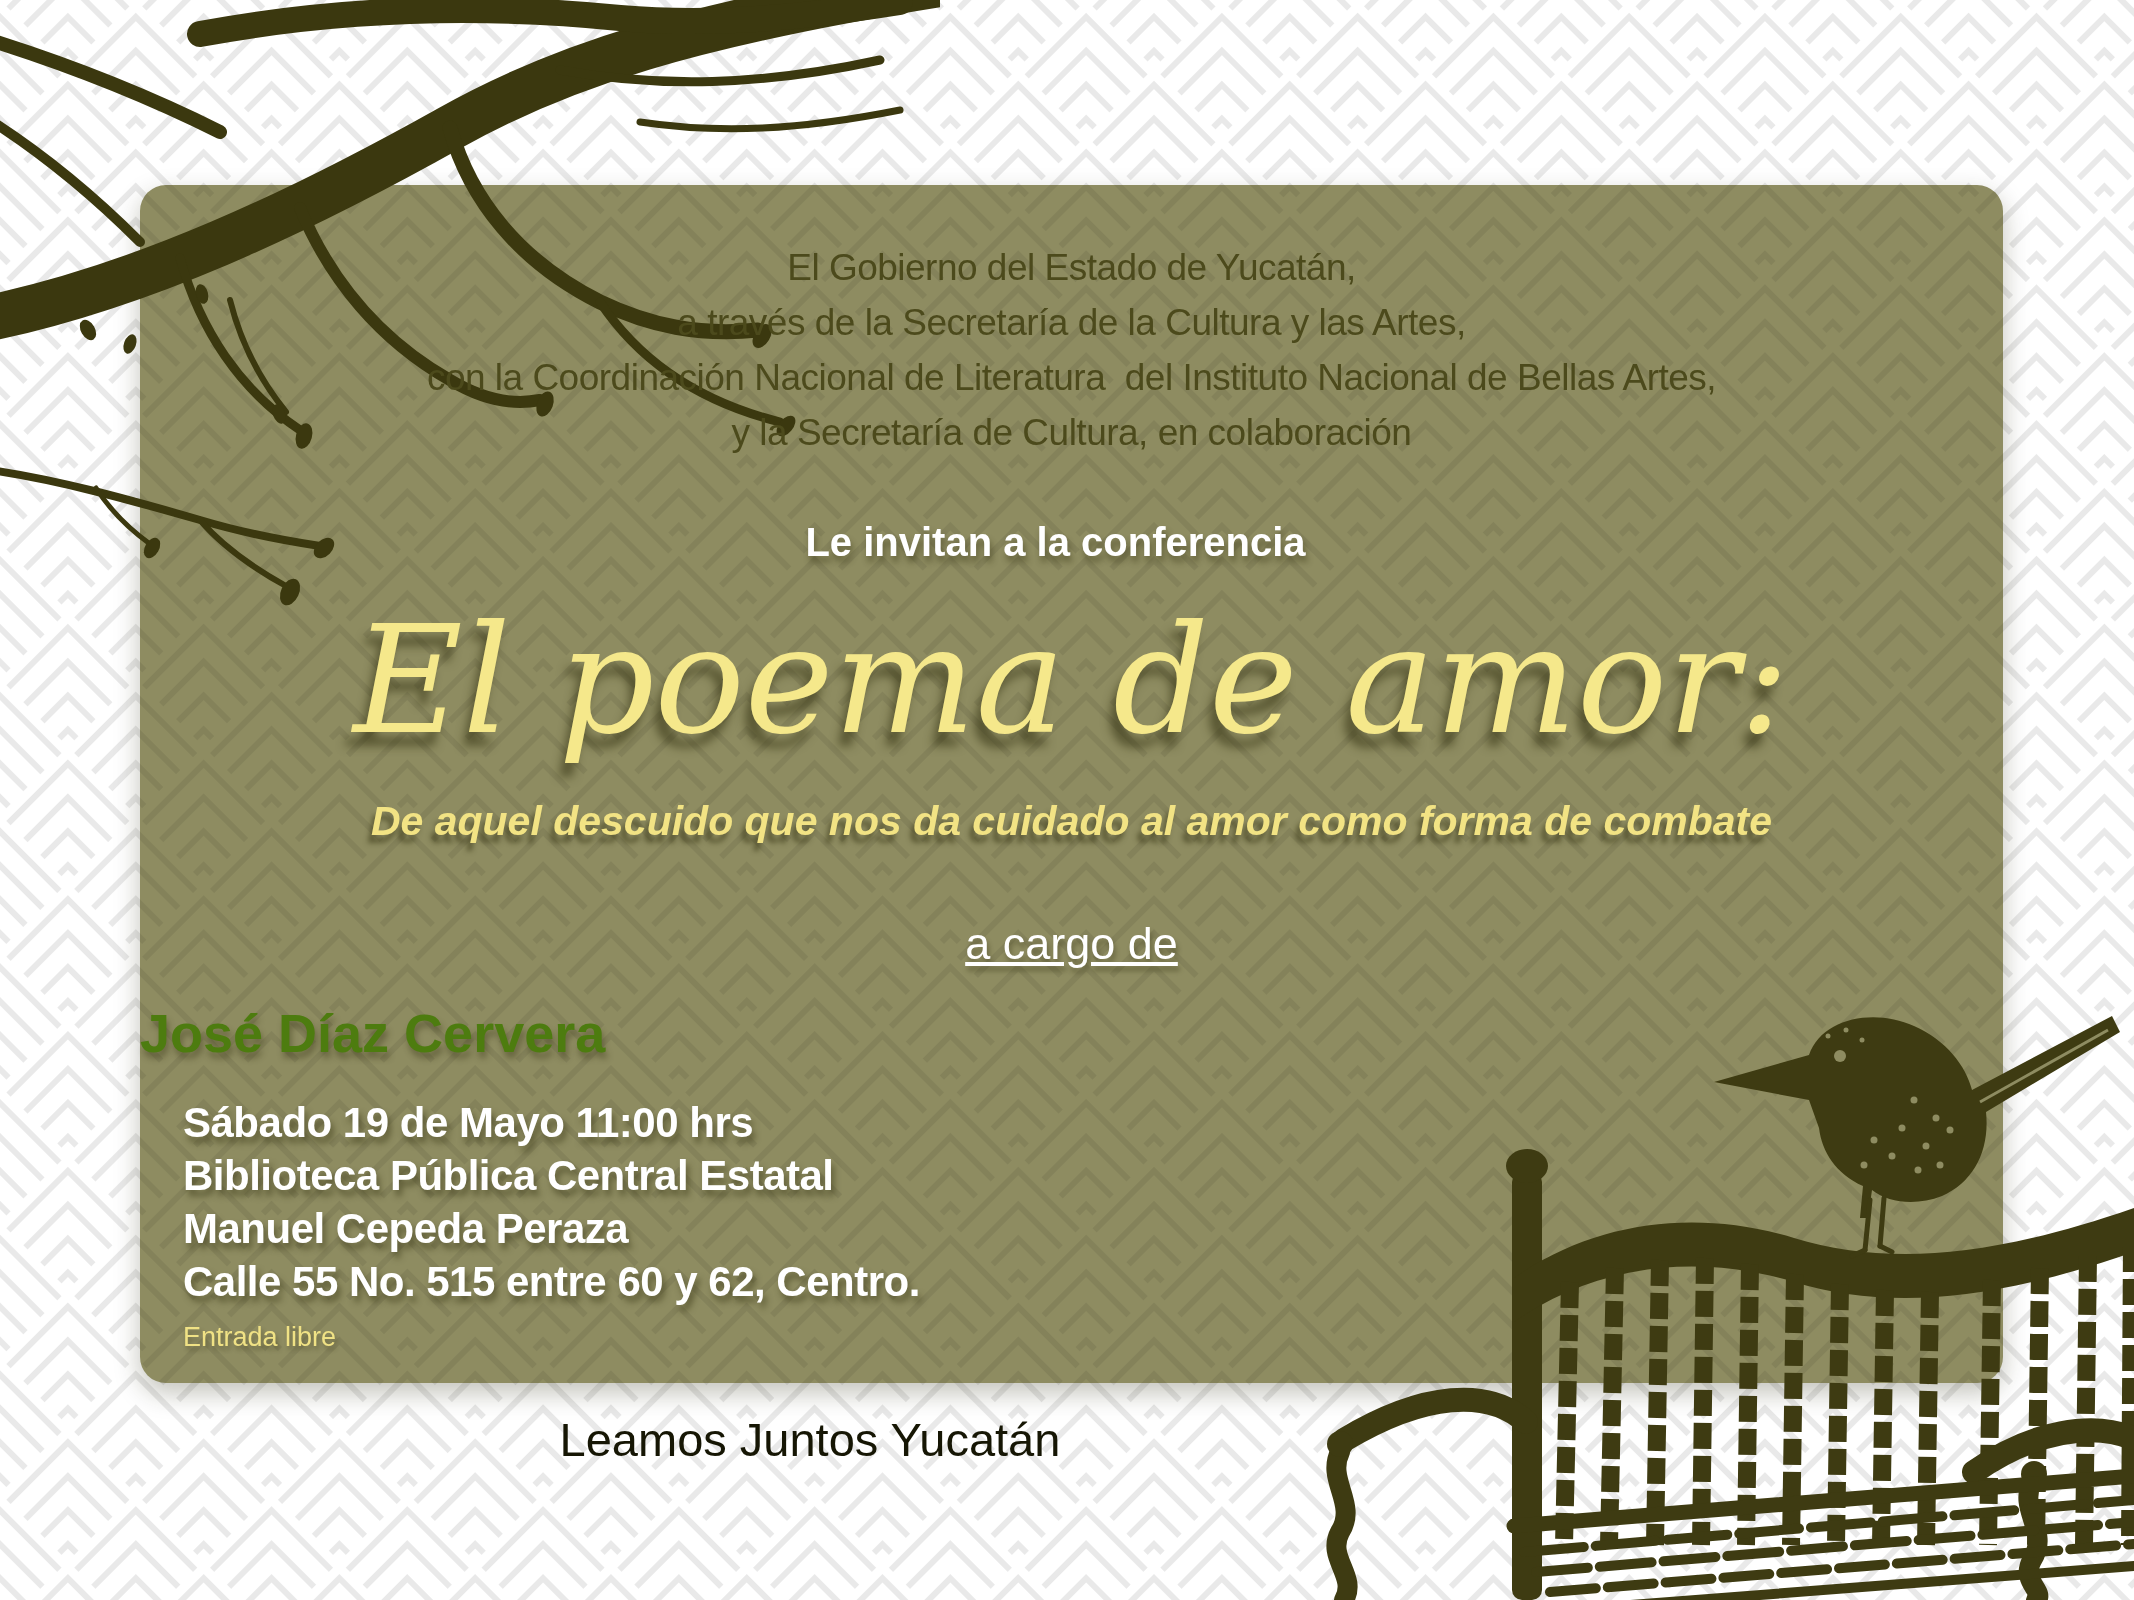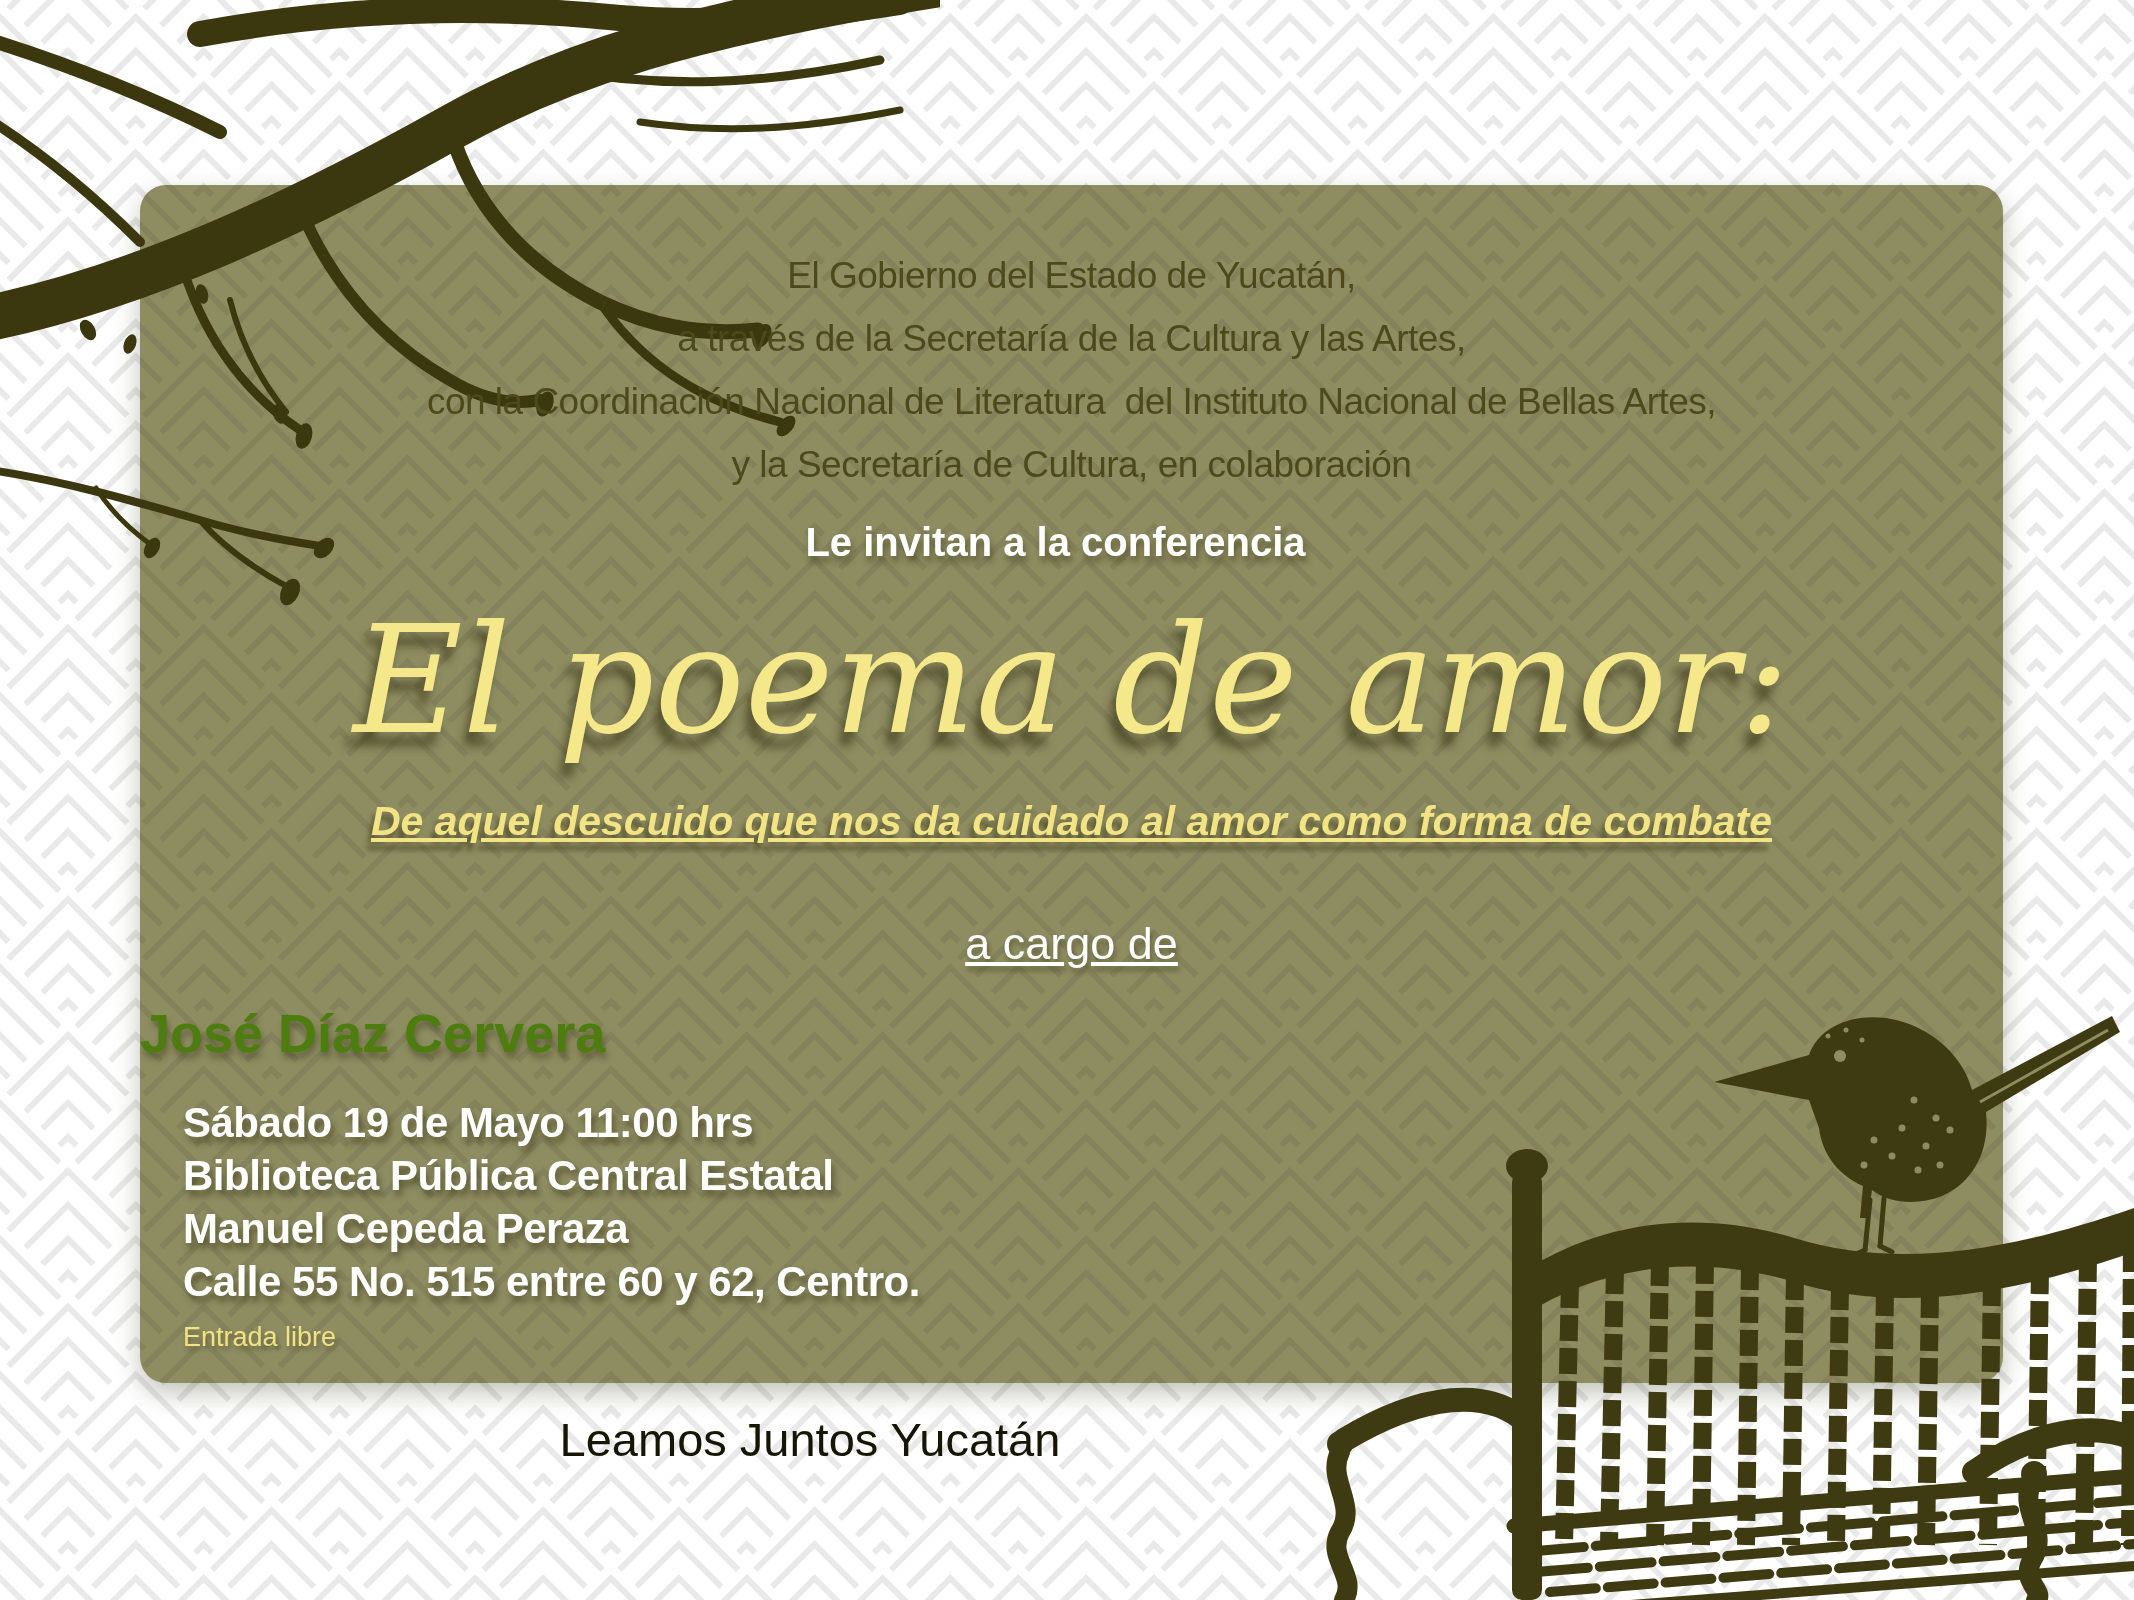--- a/index.html
+++ b/index.html
@@ -28,21 +28,21 @@
     overflow: hidden;
     pointer-events: none;
   }
   .card-pattern-wrap svg { position: absolute; left: -140px; top: -185px; }
 
   .organizers {
     position: absolute; left: 140px; top: 238px; width: 1863px;
     text-align: center;
   }
   .org-line {
-    margin: 12px;
+    margin: 4px;
     font-size: 37px;
     line-height: 51px;
     letter-spacing: -0.5px;
     color: #4C4A1C;
     white-space: pre-wrap;
   }
   .invite {
     position: absolute; left: 124px; top: 520px; width: 1863px;
     margin: 0; text-align: center;
     font-size: 40px; font-weight: bold;
@@ -58,21 +58,20 @@
     color: #F5E88B;
     text-shadow: -6px 14px 10px rgba(45,43,12,0.55);
   }
   .subtitle {
     position: absolute; left: 140px; top: 798px; width: 1863px;
     margin: 0; text-align: center;
     font-style: italic; font-weight: bold;
     font-size: 41px;
     color: #F2E384;
     text-shadow: -4px 8px 5px rgba(45,43,12,0.5);
-    text-decoration: underline;
   }
   .byline {
     position: absolute; left: 140px; top: 918px; width: 1863px;
     margin: 0; text-align: center;
     font-size: 45px;
     color: #ffffff;
     text-shadow: 2px 5px 5px rgba(45,43,12,0.4);
     text-decoration: underline;
   }
   .speaker {

